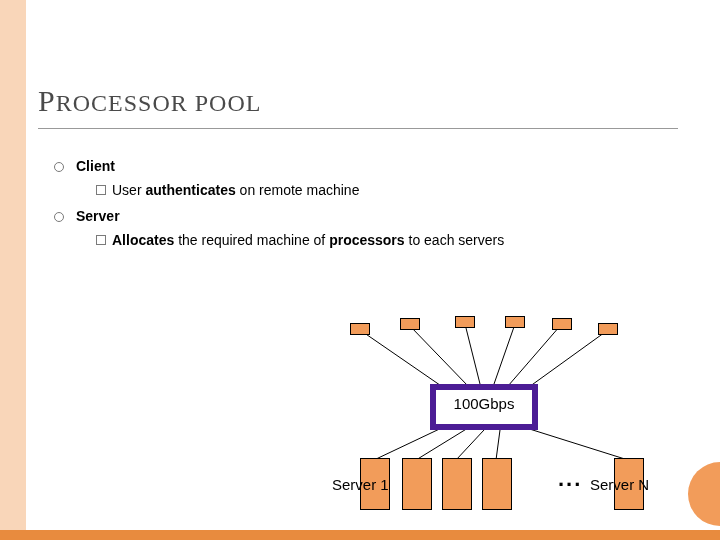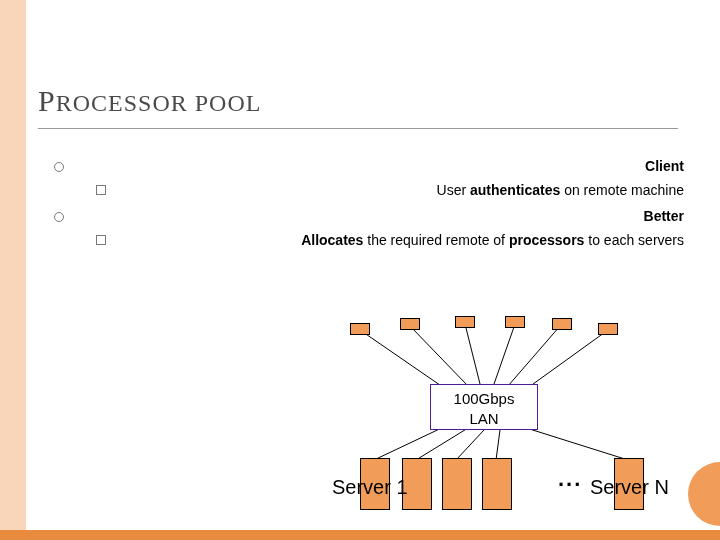--- a/index.html
+++ b/index.html
@@ -39,47 +39,46 @@
     height: 1px;
     background: #999;
   }
   .content {
     position: absolute;
     left: 54px; top: 156px;
     width: 630px;
     font-size: 14px;
     color: #000;
     line-height: 1.55;
-    text-align: right;
   }
   ul.lvl1 { list-style: none; padding-left: 0; }
   ul.lvl1 > li { position: relative; padding-left: 22px; margin-bottom: 5px; }
   ul.lvl1 > li::before {
     content: ""; position: absolute; left: 0; top: 6px;
     width: 8px; height: 8px; border: 1.5px solid #7a7a7a; border-radius: 50%;
   }
   ul.lvl2 { list-style: none; padding-left: 20px; margin-top: 2px; }
-  ul.lvl2 > li { position: relative; padding-left: 38px; margin-bottom: 2px; }
+  ul.lvl2 > li { position: relative; padding-left: 16px; margin-bottom: 2px; }
   ul.lvl2 > li::before {
     content: ""; position: absolute; left: 0; top: 5px;
     width: 8px; height: 8px; border: 1.5px solid #7a7a7a;
   }
   .b { font-weight: bold; }
 
   .diagram {
     position: absolute;
     left: 250px; top: 320px;
     width: 430px; height: 200px;
   }
   .lan-box {
     position: absolute;
     left: 180px; top: 64px;
     width: 108px; height: 46px;
     background: #fff;
-    border: 1px solid #4c1d95;
+    border: 6px solid #4c1d95;
     text-align: center;
     font-size: 15px;
     line-height: 1.3;
     padding-top: 4px;
     z-index: 3;
   }
   .client {
     position: absolute;
     width: 20px; height: 12px;
     background: #f29c5a;
@@ -96,21 +95,21 @@
   }
   svg.lines {
     position: absolute;
     left: 0; top: 0;
     width: 430px; height: 200px;
     z-index: 1;
   }
   .server-label {
     position: absolute;
     top: 156px;
-    font-size: 20px;
+    font-size: 15px;
     color: #000;
     z-index: 4;
   }
   .dots {
     position: absolute;
     top: 146px;
     font-size: 22px;
     font-weight: bold;
     letter-spacing: 2px;
     z-index: 4;
@@ -142,24 +141,24 @@
     <ul class="lvl1">
       <li>
         <span class="b">Client</span>
         <ul class="lvl2">
           <li>
             <span>User </span><span class="b">authenticates</span><span> on remote machine</span>
           </li>
         </ul>
       </li>
       <li>
-        <span class="b">Better</span>
+        <span class="b">Server</span>
         <ul class="lvl2">
           <li>
-            <span class="b">Allocates</span><span> the required remote of </span><span class="b">processors</span><span> to each servers</span>
+            <span class="b">Allocates</span><span> the required machine of </span><span class="b">processors</span><span> to each servers</span>
           </li>
         </ul>
       </li>
     </ul>
   </div>
 
   <div class="diagram">
     <svg class="lines">
       <g stroke="#000" stroke-width="1" fill="none">
         <line x1="110" y1="10" x2="200" y2="72"></line>
@@ -178,21 +177,20 @@
 
     <div class="client" style="left:100px; top:3px;"></div>
     <div class="client" style="left:150px; top:-2px;"></div>
     <div class="client" style="left:205px; top:-4px;"></div>
     <div class="client" style="left:255px; top:-4px;"></div>
     <div class="client" style="left:302px; top:-2px;"></div>
     <div class="client" style="left:348px; top:3px;"></div>
 
     <div class="lan-box">
       <div>100Gbps</div>
-      <div>LAN</div>
     </div>
 
     <div class="server" style="left:110px;"></div>
     <div class="server" style="left:152px;"></div>
     <div class="server" style="left:192px;"></div>
     <div class="server" style="left:232px;"></div>
     <div class="server" style="left:364px;"></div>
 
     <div class="server-label" style="left:82px;">Server 1</div>
     <div class="dots" style="left:308px;">...</div>

